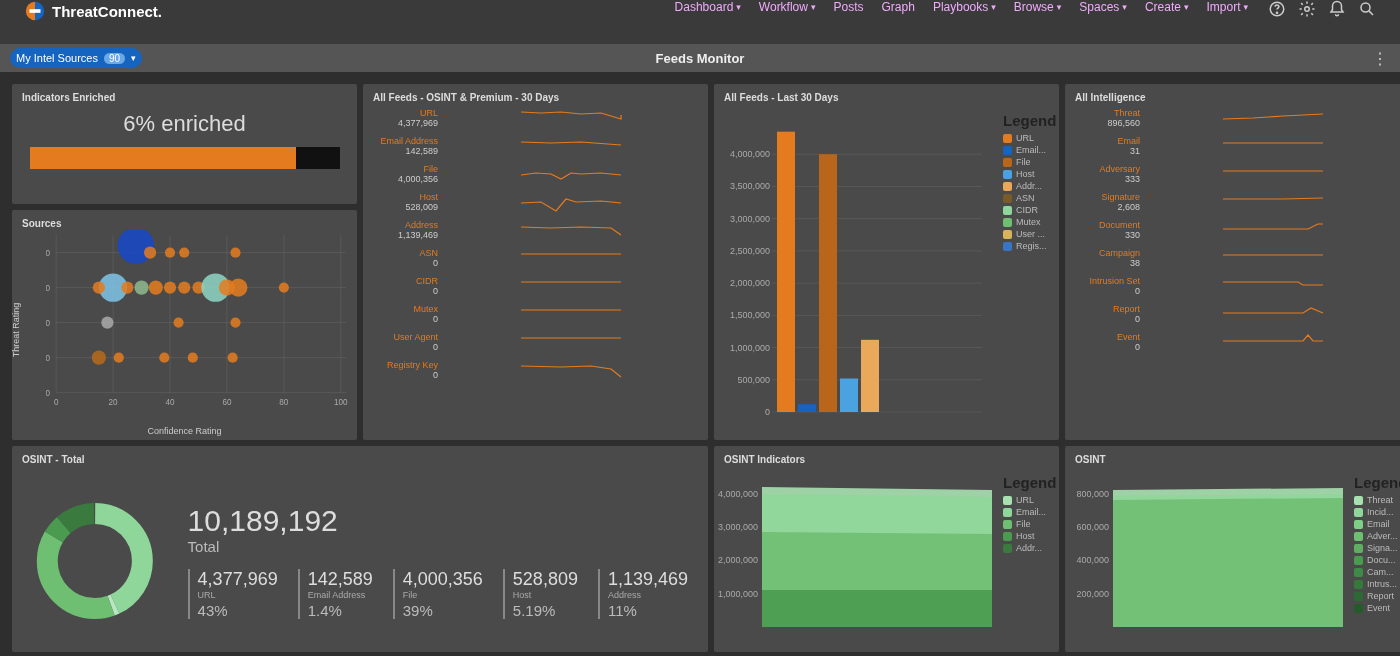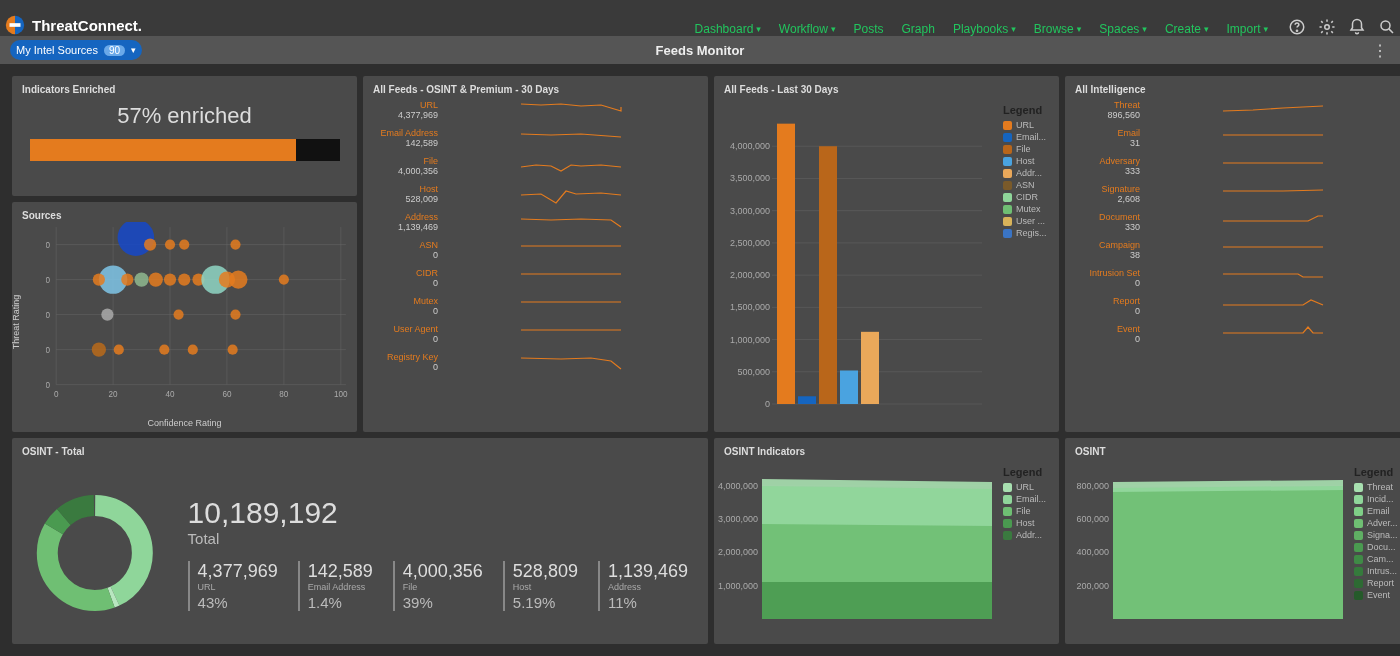--- a/index.html
+++ b/index.html
@@ -1,24 +1,24 @@
 <!DOCTYPE html>
 <html><head>
 <meta charset="utf-8">
 <style>
 * { margin:0; padding:0; box-sizing:border-box; font-family: Arial, Helvetica, sans-serif; }
 html,body { width:1400px; height:656px; background:#2e2e2e; color:#ccc; overflow:hidden; }
 
 
-.topnav { height:36px; background:#3a3a3a; display:flex; align-items:flex-end; padding:0 4px; }
+.topnav { height:44px; background:#3a3a3a; display:flex; align-items:flex-start; padding:0 24px; }
 .logo { display:flex; align-items:center; font-weight:bold; color:#fff; font-size:15px; }
 .logo svg { margin-right:6px; }
 .nav-spacer { flex:1; }
 .nav-items { display:flex; align-items:center; gap:18px; }
-.nav-item { color:#22c55e; font-size:12px; cursor:pointer; display:flex; align-items:center; gap:3px; }
+.nav-item { color:#f0abfc; font-size:12px; cursor:pointer; display:flex; align-items:center; gap:3px; }
 .chev { font-size:9px; }
 .nav-icons { display:flex; align-items:center; gap:12px; margin-left:20px; }
 .nav-icon { width:18px; height:18px; cursor:pointer; color:#ccc; }
 
 
 .subbar { height:28px; background:#555; display:flex; align-items:center; position:relative; }
 .pill { margin-left:10px; height:20px; background:#1565c0; border-radius:10px; color:#fff; font-size:11px; display:flex; align-items:center; padding:0 6px; gap:6px; cursor:pointer; }
 .pill .badge { background:#6aa9e9; border-radius:8px; padding:0 5px; font-size:10px; }
 .subbar-title { position:absolute; left:50%; transform:translateX(-50%); color:#eee; font-size:13px; font-weight:bold; }
 .subbar-more { margin-left:auto; margin-right:12px; color:#ccc; cursor:pointer; font-size:16px; }
@@ -45,21 +45,21 @@
 
 
 .spark-rows { display:flex; flex-direction:column; gap:8px; margin-top:4px; }
 .spark-row { display:flex; align-items:center; gap:6px; }
 .spark-label { width:65px; text-align:right; font-size:9px; color:#e47b1e; line-height:1.1; }
 .spark-label .val { color:#ccc; display:block; font-size:9px; }
 .spark-line { flex:1; height:20px; }
 
 
 .legend { position:absolute; right:6px; top:28px; width:50px; font-size:9px; }
-.legend-title { color:#222; background:transparent; font-size:11px; font-weight:bold; margin-bottom:4px; color:#111; }
+.legend-title { color:#222; background:transparent; font-size:15px; font-weight:bold; margin-bottom:4px; color:#111; }
 .legend-item { display:flex; align-items:center; gap:4px; margin-bottom:2px; color:#bbb; white-space:nowrap; overflow:hidden; text-overflow:ellipsis; }
 .legend-sw { width:9px; height:9px; border-radius:2px; flex-shrink:0; }
 .bar-axis-label { position:absolute; left:8px; font-size:9px; color:#aaa; text-align:right; width:48px; }
 
 
 .donut-wrap { display:flex; align-items:center; gap:30px; padding:10px 10px; }
 .donut-svg { width:160px; height:160px; }
 .donut-stats .big { font-size:30px; color:#ddd; }
 .donut-stats .tot { font-size:15px; color:#bbb; margin-bottom:14px; }
 .stat-row { display:flex; gap:20px; }
@@ -125,21 +125,21 @@
     <span class="chev">▾</span>
   </div>
   <div class="subbar-title">Feeds Monitor</div>
   <div class="subbar-more">⋮</div>
 </div>
 
 <div class="grid">
 
   <div class="card" id="c-enrich">
     <div class="card-title">Indicators Enriched</div>
-    <div class="enrich-big">57% enriched</div>
+    <div class="enrich-big">6% enriched</div>
     <div class="enrich-bar">
       <div class="enrich-fill" id="enrich-fill" style="width: 86%;"></div>
     </div>
   </div>
 
   <div class="card" id="c-sources">
     <div class="card-title">Sources</div>
     <svg class="scatter-svg" id="scatter" viewBox="0 0 300 175">
         <line x1="10" x2="10" y1="5" y2="160" stroke="#666" stroke-width="0.5"></line>
         <text x="10" y="172" class="axis-text" text-anchor="middle">0</text>

